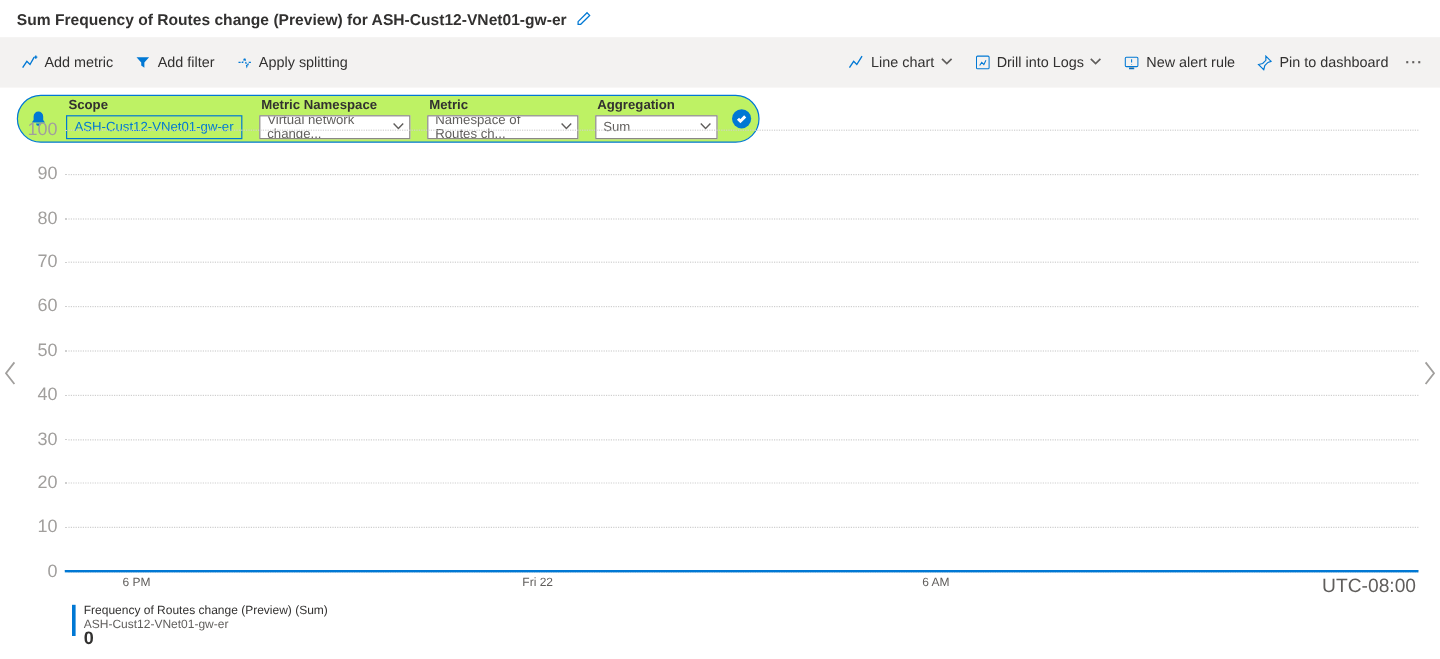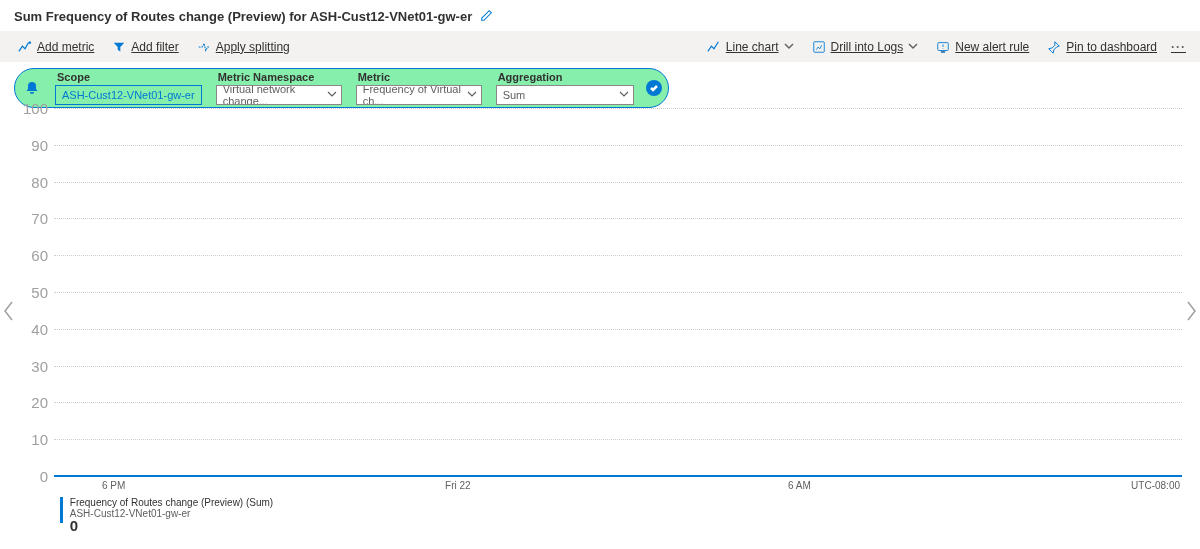--- a/index.html
+++ b/index.html
@@ -2,28 +2,28 @@
 <html><head>
 <meta charset="utf-8">
 <style>
   * { box-sizing: border-box; }
   html, body { margin:0; padding:0; font-family:"Segoe UI", Arial, sans-serif; font-size:12px; color:#323130; background:#fff; }
   .page { width:1200px; height:549px; position:relative; }
   .title-row { padding:8px 12px 6px 14px; display:flex; align-items:center; gap:8px; }
   .title { font-size:13px; font-weight:700; }
   .edit-icon svg { width:14px; height:14px; stroke:#0078d4; fill:none; }
 
-  .toolbar { height:31px; background:#f3f2f1; display:flex; align-items:center; padding:0 10px; gap:2px;text-decoration:underline; }
+  .toolbar { height:42px; background:#f3f2f1; display:flex; align-items:center; padding:0 10px; gap:2px; }
   .tbtn { display:flex; align-items:center; gap:5px; padding:4px 8px; cursor:pointer; font-size:12px; color:#323130; }
   .tbtn svg { width:14px; height:14px; }
   .spacer { flex:1; }
   .chev svg { width:10px; height:10px; }
 
   .config-band { position:relative; margin:6px 0 0 14px; height:40px; }
-  .config-pill { position:absolute; left:0; top:0; border:1px solid #0078d4; border-radius:20px; height:40px; display:flex; align-items:center; padding:0 34px 0 8px; gap:14px; background:#86efac; }
+  .config-pill { position:absolute; left:0; top:0; border:1px solid #0078d4; border-radius:20px; height:40px; display:flex; align-items:center; padding:0 34px 0 8px; gap:14px; background:#bef264; }
   .cfg-col { display:flex; flex-direction:column; gap:2px; }
   .cfg-label { font-size:11px; font-weight:600; color:#323130; margin-left:2px; }
   .cfg-row { display:flex; align-items:center; gap:4px; }
   .scope-box { height:20px; line-height:18px; border:1px solid #0078d4; color:#0078d4; padding:0 6px; font-size:11px; }
   .sel { height:20px; border:1px solid #8a8886; background:#fff; display:flex; align-items:center; justify-content:space-between; padding:0 4px 0 6px; font-size:11px; color:#605e5c; cursor:pointer; overflow:hidden; }
   .sel .chev svg { stroke:#605e5c; }
   .bell-badge { width:18px; height:18px; display:flex; align-items:center; justify-content:center; }
   .bell-badge svg { width:16px; height:16px; fill:#0078d4; }
   .apply-dot { position:absolute; right:6px; top:50%; transform:translateY(-50%); width:16px; height:16px; border-radius:50%; background:#0078d4; display:flex; align-items:center; justify-content:center; cursor:pointer; }
   .apply-dot svg { width:10px; height:10px; stroke:#fff; fill:none; stroke-width:2.5; }
@@ -36,21 +36,21 @@
   .chart-wrap { position:absolute; left:30px; right:18px; top:108px; }
   .plot { position:relative; height:368px; margin-left:24px; }
   .grid-line { position:absolute; left:0; right:0; border-top:1px dotted #cfcfcf; }
   .y-tick { position:absolute; right:100%; margin-right:6px; font-size:15px; color:#a19f9d; transform:translateY(-50%); }
   .baseline { position:absolute; left:0; right:0; bottom:0; border-top:1px solid #b1b1b1; }
   .data-line { position:absolute; left:0; right:0; height:2px; background:#0078d4; }
 
   .x-axis { display:flex; margin-left:24px; margin-top:4px; font-size:10px; color:#605e5c; }
   .x-tick { flex:1; text-align:left; }
   .x-tick:first-child { padding-left:48px; }
-  .tz { font-size:10px; color:#605e5c; margin-left:auto; padding-right:2px; }
+  .tz { font-size:16px; color:#605e5c; margin-left:auto; padding-right:2px; }
 
   .legend { margin:6px 0 12px 30px; font-size:10px; }
   .legend-bar { display:inline-block; width:3px; height:26px; background:#0078d4; vertical-align:top; margin-right:4px; }
   .legend-text { display:inline-block; vertical-align:top; line-height:11px; }
   .legend-sub { color:#605e5c; }
   .legend-val { font-size:15px; font-weight:600; margin-top:1px; }
   .ellipsis-dots { letter-spacing:1px; font-weight:600; color:#605e5c; padding:0 4px; cursor:pointer;}
 </style>
 </head>
 <body>
@@ -139,29 +139,29 @@
       <div class="sel" style="width:126px;">
         <span>Virtual network change...</span>
         <span class="chev"><svg viewBox="0 0 10 10">
                 <path d="M1 3l4 4 4-4" fill="none" stroke-width="1.2"></path>
               </svg></span>
       </div>
     </div>
     <div class="cfg-col">
       <span class="cfg-label">Metric</span>
       <div class="sel" style="width:126px;">
-        <span>Frequency of Virtual ch...</span>
+        <span>Namespace of Routes ch...</span>
         <span class="chev"><svg viewBox="0 0 10 10">
                 <path d="M1 3l4 4 4-4" fill="none" stroke-width="1.2"></path>
               </svg></span>
       </div>
     </div>
     <div class="cfg-col">
       <span class="cfg-label">Aggregation</span>
-      <div class="sel" style="width:138px;">
+      <div class="sel" style="width:102px;">
         <span>Sum</span>
         <span class="chev"><svg viewBox="0 0 10 10">
                 <path d="M1 3l4 4 4-4" fill="none" stroke-width="1.2"></path>
               </svg></span>
       </div>
     </div>
     <span class="apply-dot">
       <svg viewBox="0 0 10 10">
             <path d="M2 5l2 2 4-4"></path>
           </svg>

